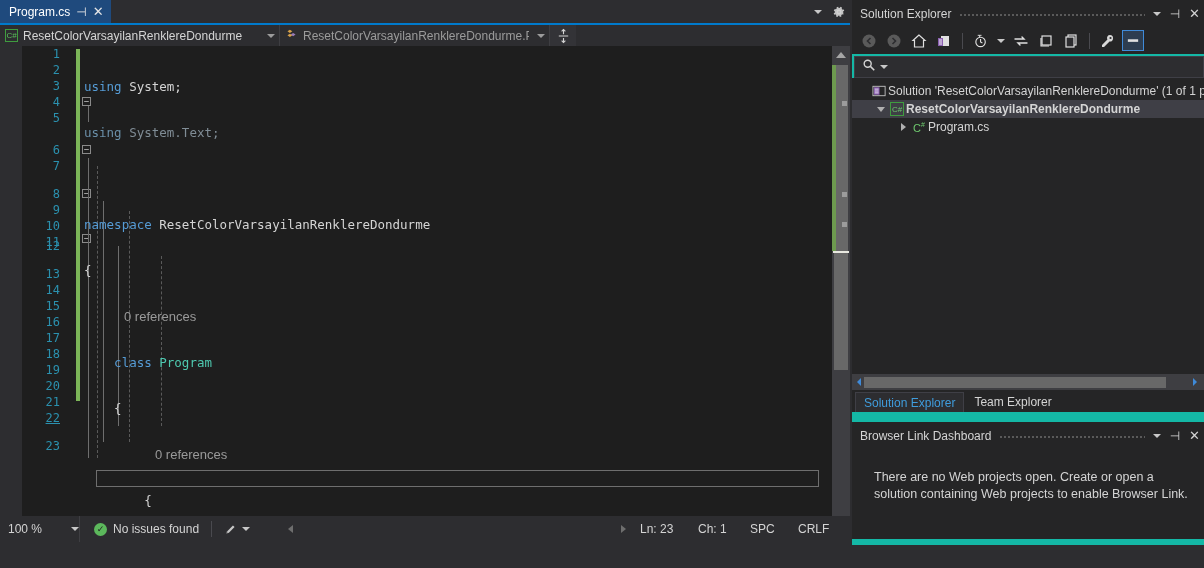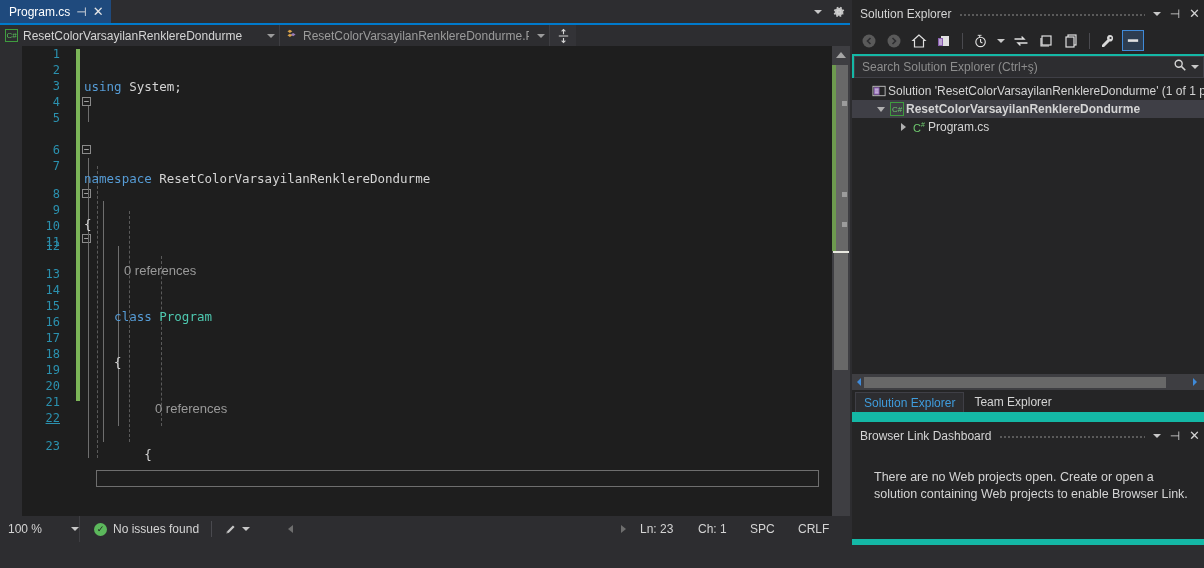--- a/index.html
+++ b/index.html
@@ -223,20 +223,21 @@
       <div class="guide-solid" style="left:88px;top:60px;height:16px;"></div>
       <div class="guide-solid" style="left:88px;top:112px;height:300px;"></div>
       <div class="guide" style="left:97px;top:120px;height:292px;"></div>
       <div class="guide-solid" style="left:103px;top:155px;height:241px;"></div>
       <div class="guide" style="left:129px;top:165px;height:231px;"></div>
       <div class="guide-solid" style="left:118px;top:200px;height:180px;"></div>
       <div class="guide" style="left:161px;top:210px;height:170px;"></div>
 
       <div class="codetext">
         <div class="ln"><span class="kw">using</span> <span class="ns">System;</span></div>
+        <div class="ln"><span style="color:#6a8fa8;">using</span> <span style="color:#808d96;">System.Text;</span></div>
         <div class="ln">&nbsp;</div>
         <div class="ln"><span class="kw">namespace</span> <span class="id">ResetColorVarsayilanRenklereDondurme</span></div>
         <div class="ln"><span class="id">{</span></div>
         <div class="ln lens" style="padding-left:40px;">0 references</div>
         <div class="ln"><span class="id">    </span><span class="kw">class</span> <span class="cls">Program</span></div>
         <div class="ln"><span class="id">    {</span></div>
         <div class="ln lens" style="padding-left:71px;">0 references</div>
         <div class="ln"><span class="id">        {</span></div>
         
         
@@ -373,21 +374,20 @@
           </svg>
       </span>
       <span class="tb-btn sel">
         <svg width="14" height="12" viewBox="0 0 16 14">
             <rect x="2" y="5" width="12" height="3" fill="#e0e0e0"></rect>
           </svg>
       </span>
     </div>
 
     <div class="se-search">
-      <span class="ph">Search Solution Explorer (Ctrl+ş)</span>
       <span>
         <svg width="14" height="14" viewBox="0 0 16 16">
             <circle cx="6.5" cy="6.5" r="4" fill="none" stroke="#d4d4d4" stroke-width="1.6"></circle>
             <path d="M9.6 9.6L14 14" stroke="#d4d4d4" stroke-width="1.8"></path>
           </svg>
       </span>
       <span class="caret-dn" style="margin-left:4px;"></span>
     </div>
 
     <div class="se-tree">

